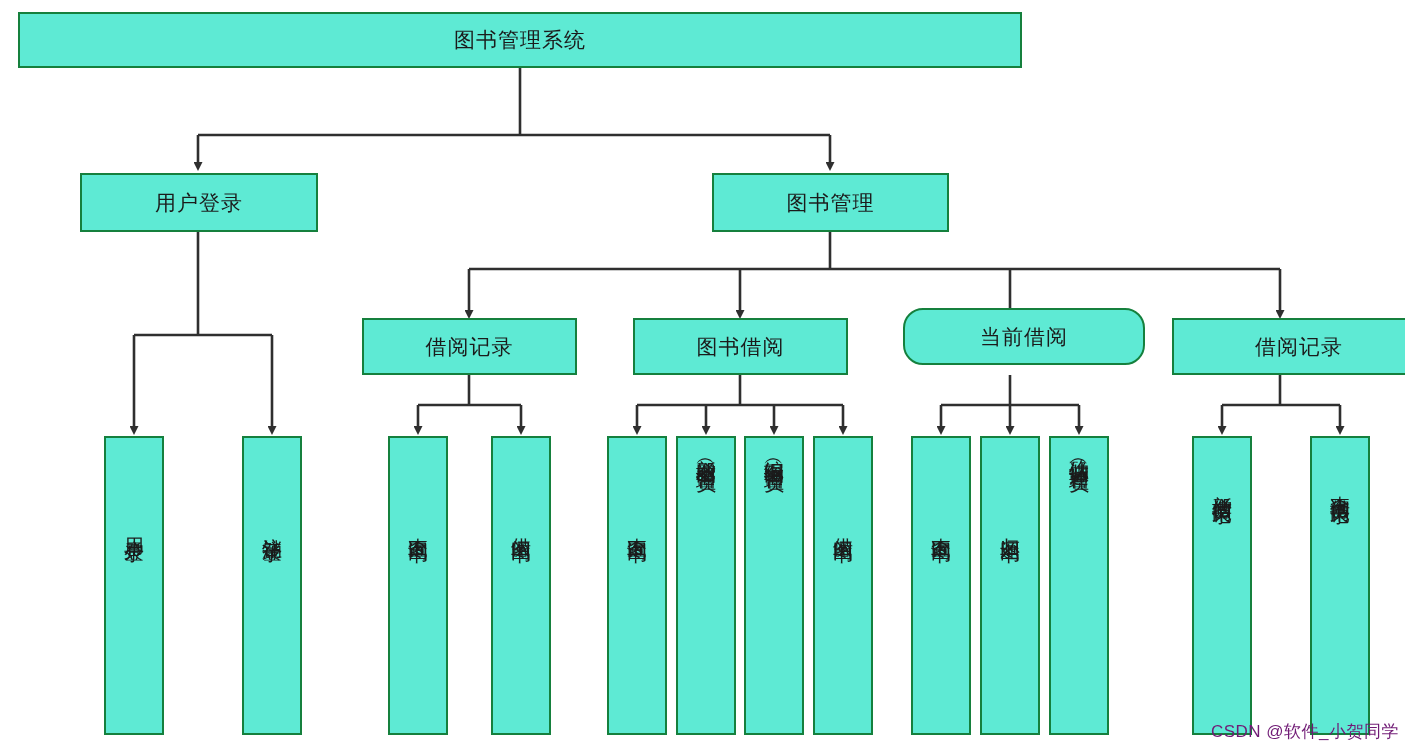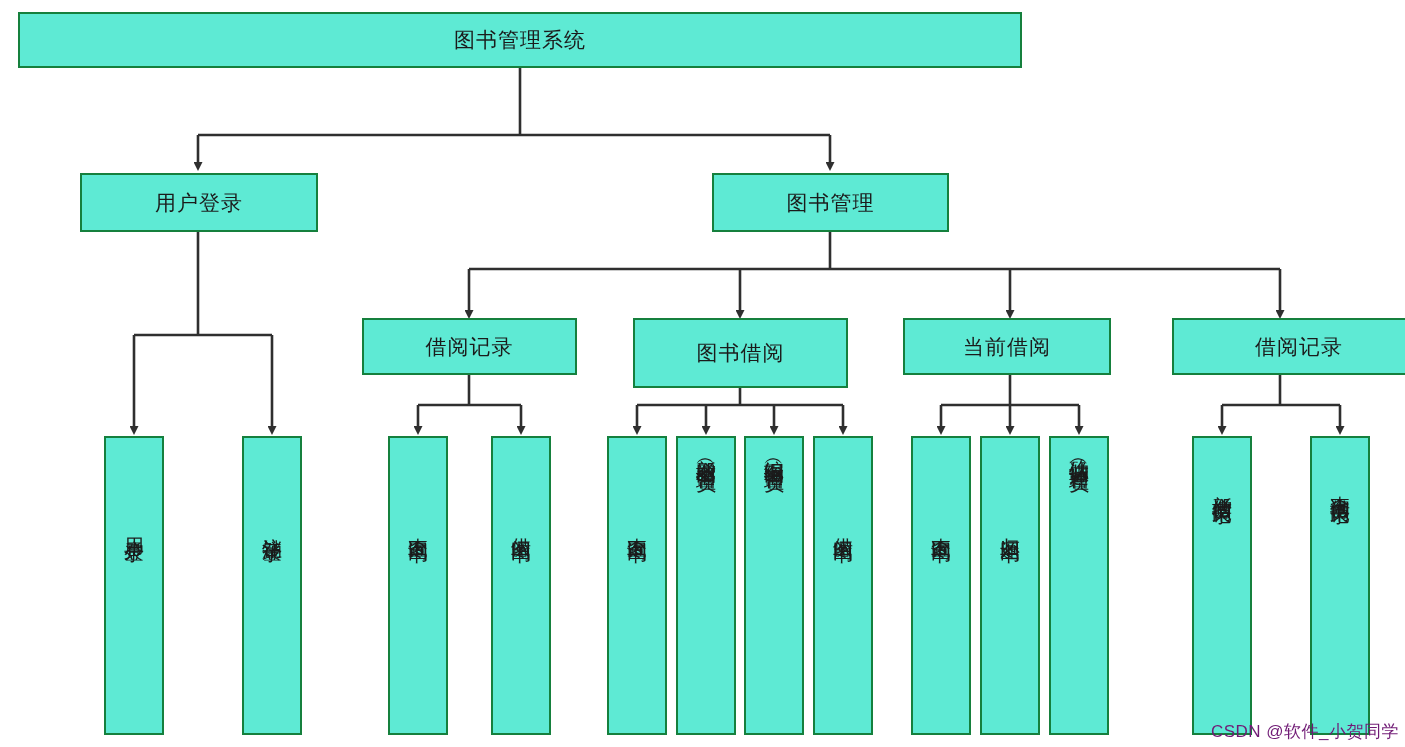--- a/index.html
+++ b/index.html
@@ -132,25 +132,25 @@
   </div>
 
   <div class="node horiz" style="left:712px; top:173px; width:237px; height:59px;">
     <span class="label">图书管理</span>
   </div>
 
   <div class="node horiz" style="left:362px; top:318px; width:215px; height:57px;">
     <span class="label">借阅记录</span>
   </div>
 
-  <div class="node horiz" style="left:633px; top:318px; width:215px; height:70px;">
+  <div class="node horiz" style="left:633px; top:318px; width:215px; height:57px;">
     <span class="label">图书借阅</span>
   </div>
 
-  <div class="node horiz" style="left:903px; top:318px; width:208px; height:57px;">
+  <div class="node horiz" style="left:903px; top:308px; width:242px; height:57px;border-radius:20px;">
     <span class="label">当前借阅</span>
   </div>
 
   <div class="node horiz" style="left:1172px; top:318px; width:254px; height:57px;">
     <span class="label">借阅记录</span>
   </div>
 
   <div class="node vert" style="left:104px; top:436px; width:60px; height:299px; padding-top:84px;">
     <span class="label">用户登录</span>
   </div>

